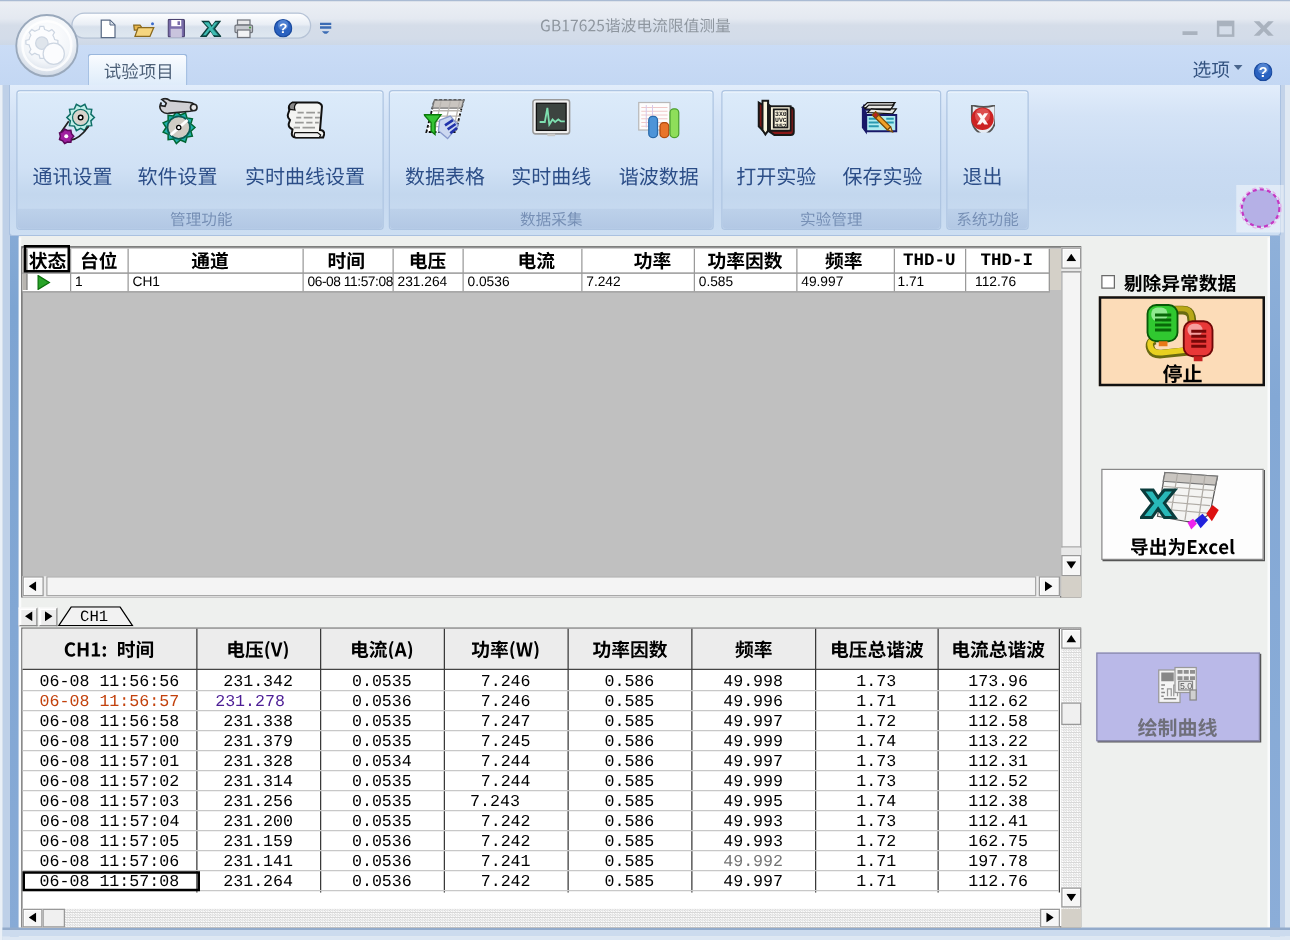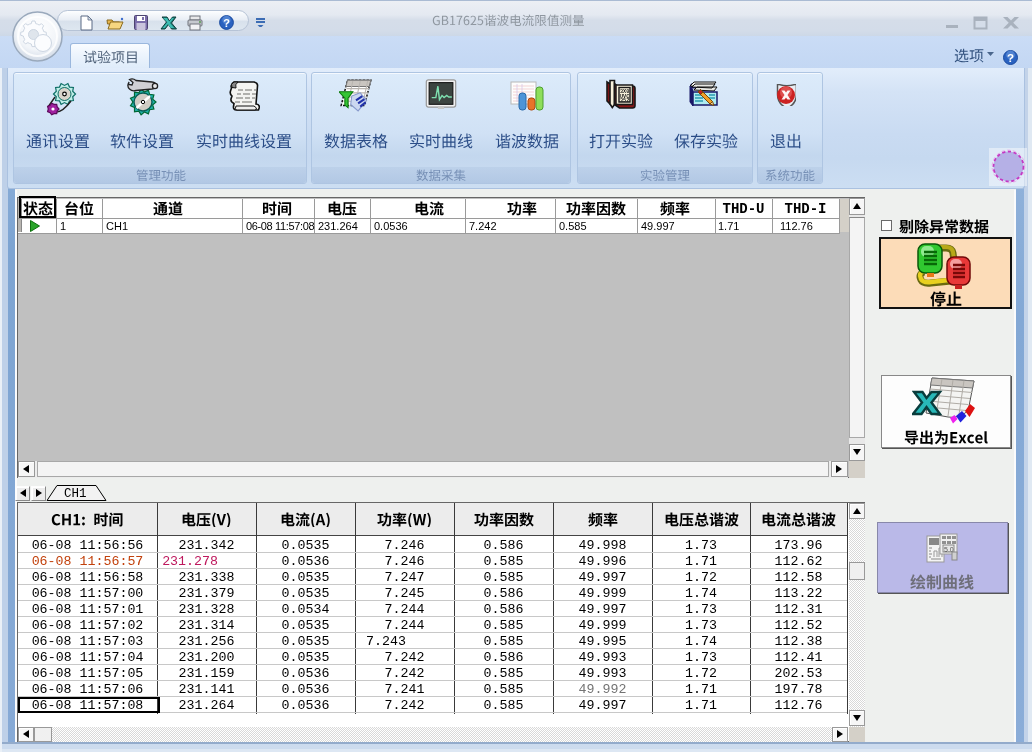--- a/index.html
+++ b/index.html
@@ -546,21 +546,21 @@
 <div style="position:absolute;left:31.5px;top:538px;width:112px;text-align:center;font:13.3px 'Liberation Mono';color:#000;white-space:pre">06-08 11:56:56</div>
 <div style="position:absolute;left:178.5px;top:538px;width:56px;text-align:center;font:13.3px 'Liberation Mono';color:#000;white-space:pre">231.342</div>
 <div style="position:absolute;left:281.5px;top:538px;width:48px;text-align:center;font:13.3px 'Liberation Mono';color:#000;white-space:pre">0.0535</div>
 <div style="position:absolute;left:384.5px;top:538px;width:40px;text-align:center;font:13.3px 'Liberation Mono';color:#000;white-space:pre">7.246</div>
 <div style="position:absolute;left:483.5px;top:538px;width:40px;text-align:center;font:13.3px 'Liberation Mono';color:#000;white-space:pre">0.586</div>
 <div style="position:absolute;left:578.5px;top:538px;width:48px;text-align:center;font:13.3px 'Liberation Mono';color:#000;white-space:pre">49.998</div>
 <div style="position:absolute;left:685.0px;top:538px;width:32px;text-align:center;font:13.3px 'Liberation Mono';color:#000;white-space:pre">1.73</div>
 <div style="position:absolute;left:774.5px;top:538px;width:48px;text-align:center;font:13.3px 'Liberation Mono';color:#000;white-space:pre">173.96</div>
 <div style="position:absolute;left:18px;top:552px;width:829px;height:1px;background:#c8c8c8"></div>
 <div style="position:absolute;left:31.5px;top:554px;width:112px;text-align:center;font:13.3px 'Liberation Mono';color:#c2410c;white-space:pre">06-08 11:56:57</div>
-<div style="position:absolute;left:162px;top:554px;width:56px;text-align:right;font:13.3px 'Liberation Mono';color:#be185d;white-space:pre">231.278</div>
+<div style="position:absolute;left:172px;top:554px;width:56px;text-align:right;font:13.3px 'Liberation Mono';color:#4c1d95;white-space:pre">231.278</div>
 <div style="position:absolute;left:281.5px;top:554px;width:48px;text-align:center;font:13.3px 'Liberation Mono';color:#000;white-space:pre">0.0536</div>
 <div style="position:absolute;left:384.5px;top:554px;width:40px;text-align:center;font:13.3px 'Liberation Mono';color:#000;white-space:pre">7.246</div>
 <div style="position:absolute;left:483.5px;top:554px;width:40px;text-align:center;font:13.3px 'Liberation Mono';color:#000;white-space:pre">0.585</div>
 <div style="position:absolute;left:578.5px;top:554px;width:48px;text-align:center;font:13.3px 'Liberation Mono';color:#000;white-space:pre">49.996</div>
 <div style="position:absolute;left:685.0px;top:554px;width:32px;text-align:center;font:13.3px 'Liberation Mono';color:#000;white-space:pre">1.71</div>
 <div style="position:absolute;left:774.5px;top:554px;width:48px;text-align:center;font:13.3px 'Liberation Mono';color:#000;white-space:pre">112.62</div>
 <div style="position:absolute;left:18px;top:568px;width:829px;height:1px;background:#c8c8c8"></div>
 <div style="position:absolute;left:31.5px;top:570px;width:112px;text-align:center;font:13.3px 'Liberation Mono';color:#000000;white-space:pre">06-08 11:56:58</div>
 <div style="position:absolute;left:178.5px;top:570px;width:56px;text-align:center;font:13.3px 'Liberation Mono';color:#000;white-space:pre">231.338</div>
 <div style="position:absolute;left:281.5px;top:570px;width:48px;text-align:center;font:13.3px 'Liberation Mono';color:#000;white-space:pre">0.0535</div>
@@ -593,21 +593,21 @@
 <div style="position:absolute;left:281.5px;top:618px;width:48px;text-align:center;font:13.3px 'Liberation Mono';color:#000;white-space:pre">0.0535</div>
 <div style="position:absolute;left:384.5px;top:618px;width:40px;text-align:center;font:13.3px 'Liberation Mono';color:#000;white-space:pre">7.244</div>
 <div style="position:absolute;left:483.5px;top:618px;width:40px;text-align:center;font:13.3px 'Liberation Mono';color:#000;white-space:pre">0.585</div>
 <div style="position:absolute;left:578.5px;top:618px;width:48px;text-align:center;font:13.3px 'Liberation Mono';color:#000;white-space:pre">49.999</div>
 <div style="position:absolute;left:685.0px;top:618px;width:32px;text-align:center;font:13.3px 'Liberation Mono';color:#000;white-space:pre">1.73</div>
 <div style="position:absolute;left:774.5px;top:618px;width:48px;text-align:center;font:13.3px 'Liberation Mono';color:#000;white-space:pre">112.52</div>
 <div style="position:absolute;left:18px;top:632px;width:829px;height:1px;background:#c8c8c8"></div>
 <div style="position:absolute;left:31.5px;top:634px;width:112px;text-align:center;font:13.3px 'Liberation Mono';color:#000;white-space:pre">06-08 11:57:03</div>
 <div style="position:absolute;left:178.5px;top:634px;width:56px;text-align:center;font:13.3px 'Liberation Mono';color:#000;white-space:pre">231.256</div>
 <div style="position:absolute;left:281.5px;top:634px;width:48px;text-align:center;font:13.3px 'Liberation Mono';color:#000;white-space:pre">0.0535</div>
-<div style="position:absolute;left:366px;top:634px;width:40px;text-align:left;font:13.3px 'Liberation Mono';color:#000;white-space:pre">7.243</div>
+<div style="position:absolute;left:376px;top:634px;width:40px;text-align:left;font:13.3px 'Liberation Mono';color:#000;white-space:pre">7.243</div>
 <div style="position:absolute;left:483.5px;top:634px;width:40px;text-align:center;font:13.3px 'Liberation Mono';color:#000;white-space:pre">0.585</div>
 <div style="position:absolute;left:578.5px;top:634px;width:48px;text-align:center;font:13.3px 'Liberation Mono';color:#000;white-space:pre">49.995</div>
 <div style="position:absolute;left:685.0px;top:634px;width:32px;text-align:center;font:13.3px 'Liberation Mono';color:#000;white-space:pre">1.74</div>
 <div style="position:absolute;left:774.5px;top:634px;width:48px;text-align:center;font:13.3px 'Liberation Mono';color:#000;white-space:pre">112.38</div>
 <div style="position:absolute;left:18px;top:648px;width:829px;height:1px;background:#c8c8c8"></div>
 <div style="position:absolute;left:31.5px;top:650px;width:112px;text-align:right;font:13.3px 'Liberation Mono';color:#000;white-space:pre">06-08 11:57:04</div>
 <div style="position:absolute;left:178.5px;top:650px;width:56px;text-align:center;font:13.3px 'Liberation Mono';color:#000;white-space:pre">231.200</div>
 <div style="position:absolute;left:281.5px;top:650px;width:48px;text-align:center;font:13.3px 'Liberation Mono';color:#000;white-space:pre">0.0535</div>
 <div style="position:absolute;left:384.5px;top:650px;width:40px;text-align:center;font:13.3px 'Liberation Mono';color:#000;white-space:pre">7.242</div>
 <div style="position:absolute;left:483.5px;top:650px;width:40px;text-align:center;font:13.3px 'Liberation Mono';color:#000;white-space:pre">0.586</div>
@@ -615,21 +615,21 @@
 <div style="position:absolute;left:685.0px;top:650px;width:32px;text-align:center;font:13.3px 'Liberation Mono';color:#000;white-space:pre">1.73</div>
 <div style="position:absolute;left:774.5px;top:650px;width:48px;text-align:center;font:13.3px 'Liberation Mono';color:#000;white-space:pre">112.41</div>
 <div style="position:absolute;left:18px;top:664px;width:829px;height:1px;background:#c8c8c8"></div>
 <div style="position:absolute;left:31.5px;top:666px;width:112px;text-align:center;font:13.3px 'Liberation Mono';color:#000;white-space:pre">06-08 11:57:05</div>
 <div style="position:absolute;left:178.5px;top:666px;width:56px;text-align:center;font:13.3px 'Liberation Mono';color:#000;white-space:pre">231.159</div>
 <div style="position:absolute;left:281.5px;top:666px;width:48px;text-align:center;font:13.3px 'Liberation Mono';color:#000;white-space:pre">0.0536</div>
 <div style="position:absolute;left:384.5px;top:666px;width:40px;text-align:center;font:13.3px 'Liberation Mono';color:#000;white-space:pre">7.242</div>
 <div style="position:absolute;left:483.5px;top:666px;width:40px;text-align:center;font:13.3px 'Liberation Mono';color:#000;white-space:pre">0.585</div>
 <div style="position:absolute;left:578.5px;top:666px;width:48px;text-align:center;font:13.3px 'Liberation Mono';color:#000;white-space:pre">49.993</div>
 <div style="position:absolute;left:685.0px;top:666px;width:32px;text-align:center;font:13.3px 'Liberation Mono';color:#000;white-space:pre">1.72</div>
-<div style="position:absolute;left:774.5px;top:666px;width:48px;text-align:center;font:13.3px 'Liberation Mono';color:#000;white-space:pre">202.53</div>
+<div style="position:absolute;left:774.5px;top:666px;width:48px;text-align:center;font:13.3px 'Liberation Mono';color:#000;white-space:pre">162.75</div>
 <div style="position:absolute;left:18px;top:680px;width:829px;height:1px;background:#c8c8c8"></div>
 <div style="position:absolute;left:31.5px;top:682px;width:112px;text-align:center;font:13.3px 'Liberation Mono';color:#000;white-space:pre">06-08 11:57:06</div>
 <div style="position:absolute;left:178.5px;top:682px;width:56px;text-align:center;font:13.3px 'Liberation Mono';color:#000;white-space:pre">231.141</div>
 <div style="position:absolute;left:281.5px;top:682px;width:48px;text-align:center;font:13.3px 'Liberation Mono';color:#000;white-space:pre">0.0536</div>
 <div style="position:absolute;left:384.5px;top:682px;width:40px;text-align:center;font:13.3px 'Liberation Mono';color:#000;white-space:pre">7.241</div>
 <div style="position:absolute;left:483.5px;top:682px;width:40px;text-align:center;font:13.3px 'Liberation Mono';color:#000;white-space:pre">0.585</div>
 <div style="position:absolute;left:578.5px;top:682px;width:48px;text-align:center;font:13.3px 'Liberation Mono';color:#737373;white-space:pre">49.992</div>
 <div style="position:absolute;left:685.0px;top:682px;width:32px;text-align:center;font:13.3px 'Liberation Mono';color:#000;white-space:pre">1.71</div>
 <div style="position:absolute;left:774.5px;top:682px;width:48px;text-align:center;font:13.3px 'Liberation Mono';color:#000;white-space:pre">197.78</div>
 <div style="position:absolute;left:18px;top:696px;width:829px;height:1px;background:#c8c8c8"></div>

